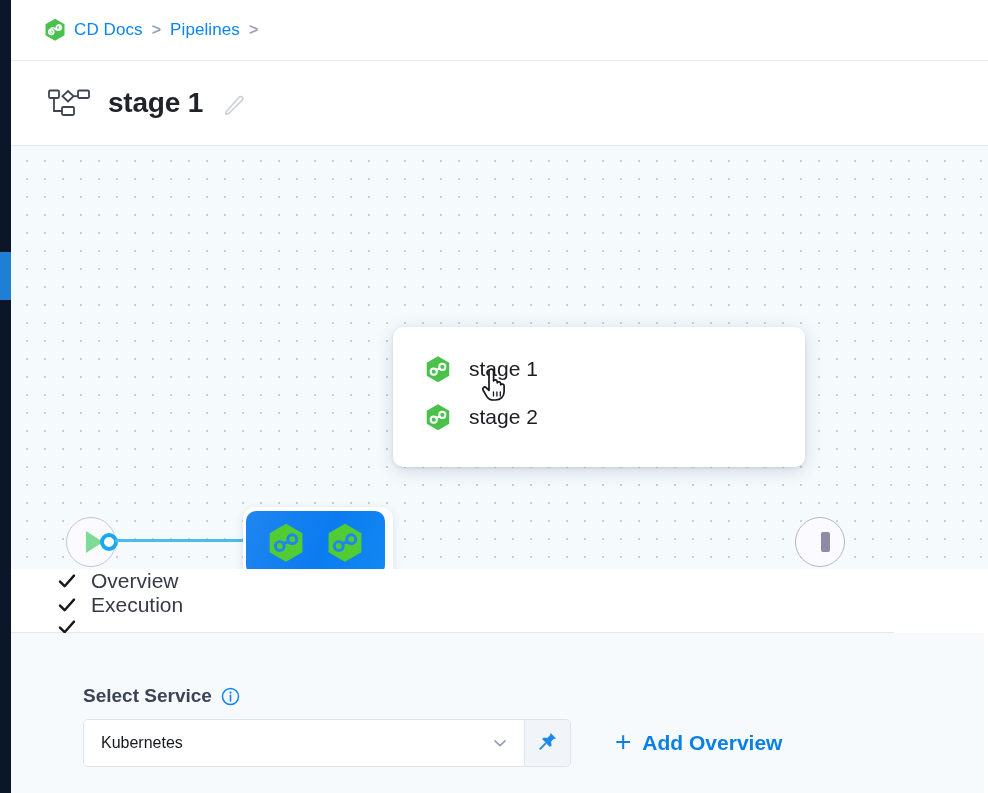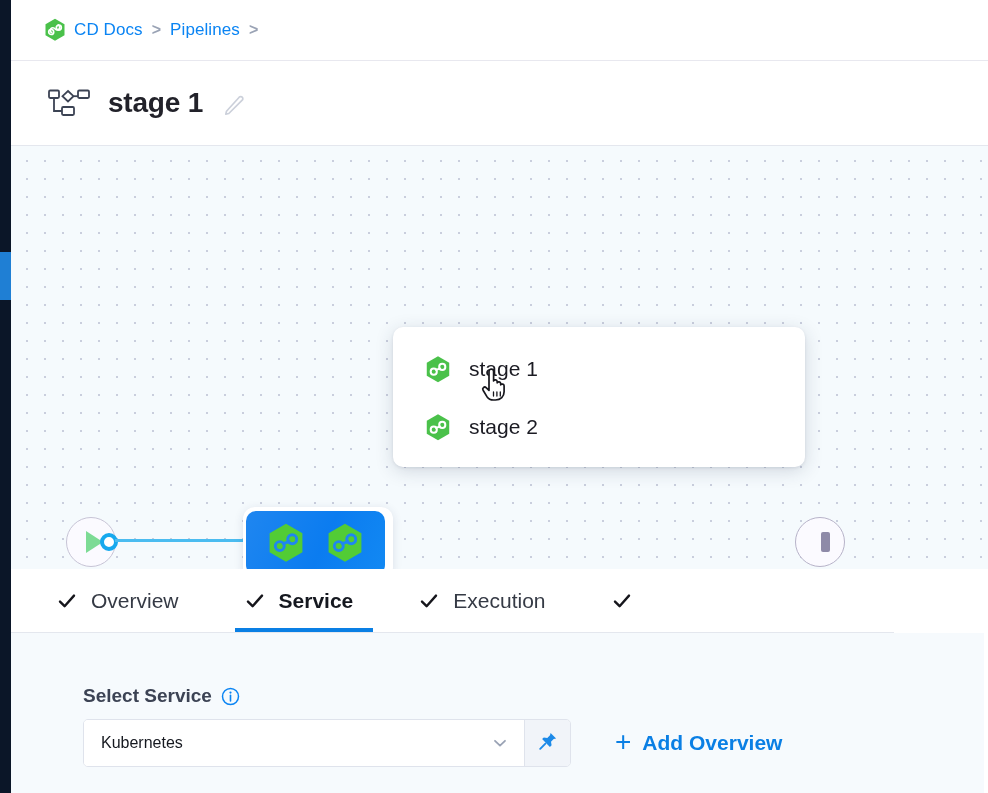--- a/index.html
+++ b/index.html
@@ -191,21 +191,21 @@
     z-index: 20;
   }
   .stage-item {
     display: flex;
     align-items: center;
     gap: 18px;
     padding: 0 0 0 32px;
     height: 40px;
     cursor: pointer;
   }
-  .stage-item + .stage-item { margin-top: 18px; }
+  .stage-item + .stage-item { margin-top: 8px; }
   .stage-item-label {
     font-size: 21px;
     color: #1b1b23;
     font-weight: 500;
   }
 
   
   .cursor {
     position: absolute;
     left: 480px; top: 368px;
@@ -217,20 +217,21 @@
   
   .tabs {
     position: absolute;
     left: 11px; top: 569px;
     width: 883px; height: 64px;
     background: #ffffff;
     border-bottom: 1px solid #e4e7ee;
     display: flex;
     align-items: stretch;
     padding-left: 36px;
+    flex-direction: column;
   }
   .tab {
     display: flex;
     align-items: center;
     gap: 14px;
     padding: 0 28px 0 10px;
     margin-right: 28px;
     position: relative;
     cursor: pointer;
     white-space: nowrap;
@@ -442,28 +443,20 @@
   </div>
 
   <div class="tabs">
     <div class="tab">
       <span class="tick">
         <svg width="20" height="20" viewBox="0 0 20 20">
             <path d="M3 10.6 L7.6 15.2 L17 4.6" fill="none" stroke="#16161c" stroke-width="2.4" stroke-linecap="round" stroke-linejoin="round"></path>
           </svg>
       </span>
       <span class="tab-label">Overview</span>
-    </div>
-    <div class="tab active">
-      <span class="tick">
-        <svg width="20" height="20" viewBox="0 0 20 20">
-            <path d="M3 10.6 L7.6 15.2 L17 4.6" fill="none" stroke="#16161c" stroke-width="2.4" stroke-linecap="round" stroke-linejoin="round"></path>
-          </svg>
-      </span>
-      <span class="tab-label">Service</span>
     </div>
     <div class="tab">
       <span class="tick">
         <svg width="20" height="20" viewBox="0 0 20 20">
             <path d="M3 10.6 L7.6 15.2 L17 4.6" fill="none" stroke="#16161c" stroke-width="2.4" stroke-linecap="round" stroke-linejoin="round"></path>
           </svg>
       </span>
       <span class="tab-label">Execution</span>
     </div>
     <div class="tab">

